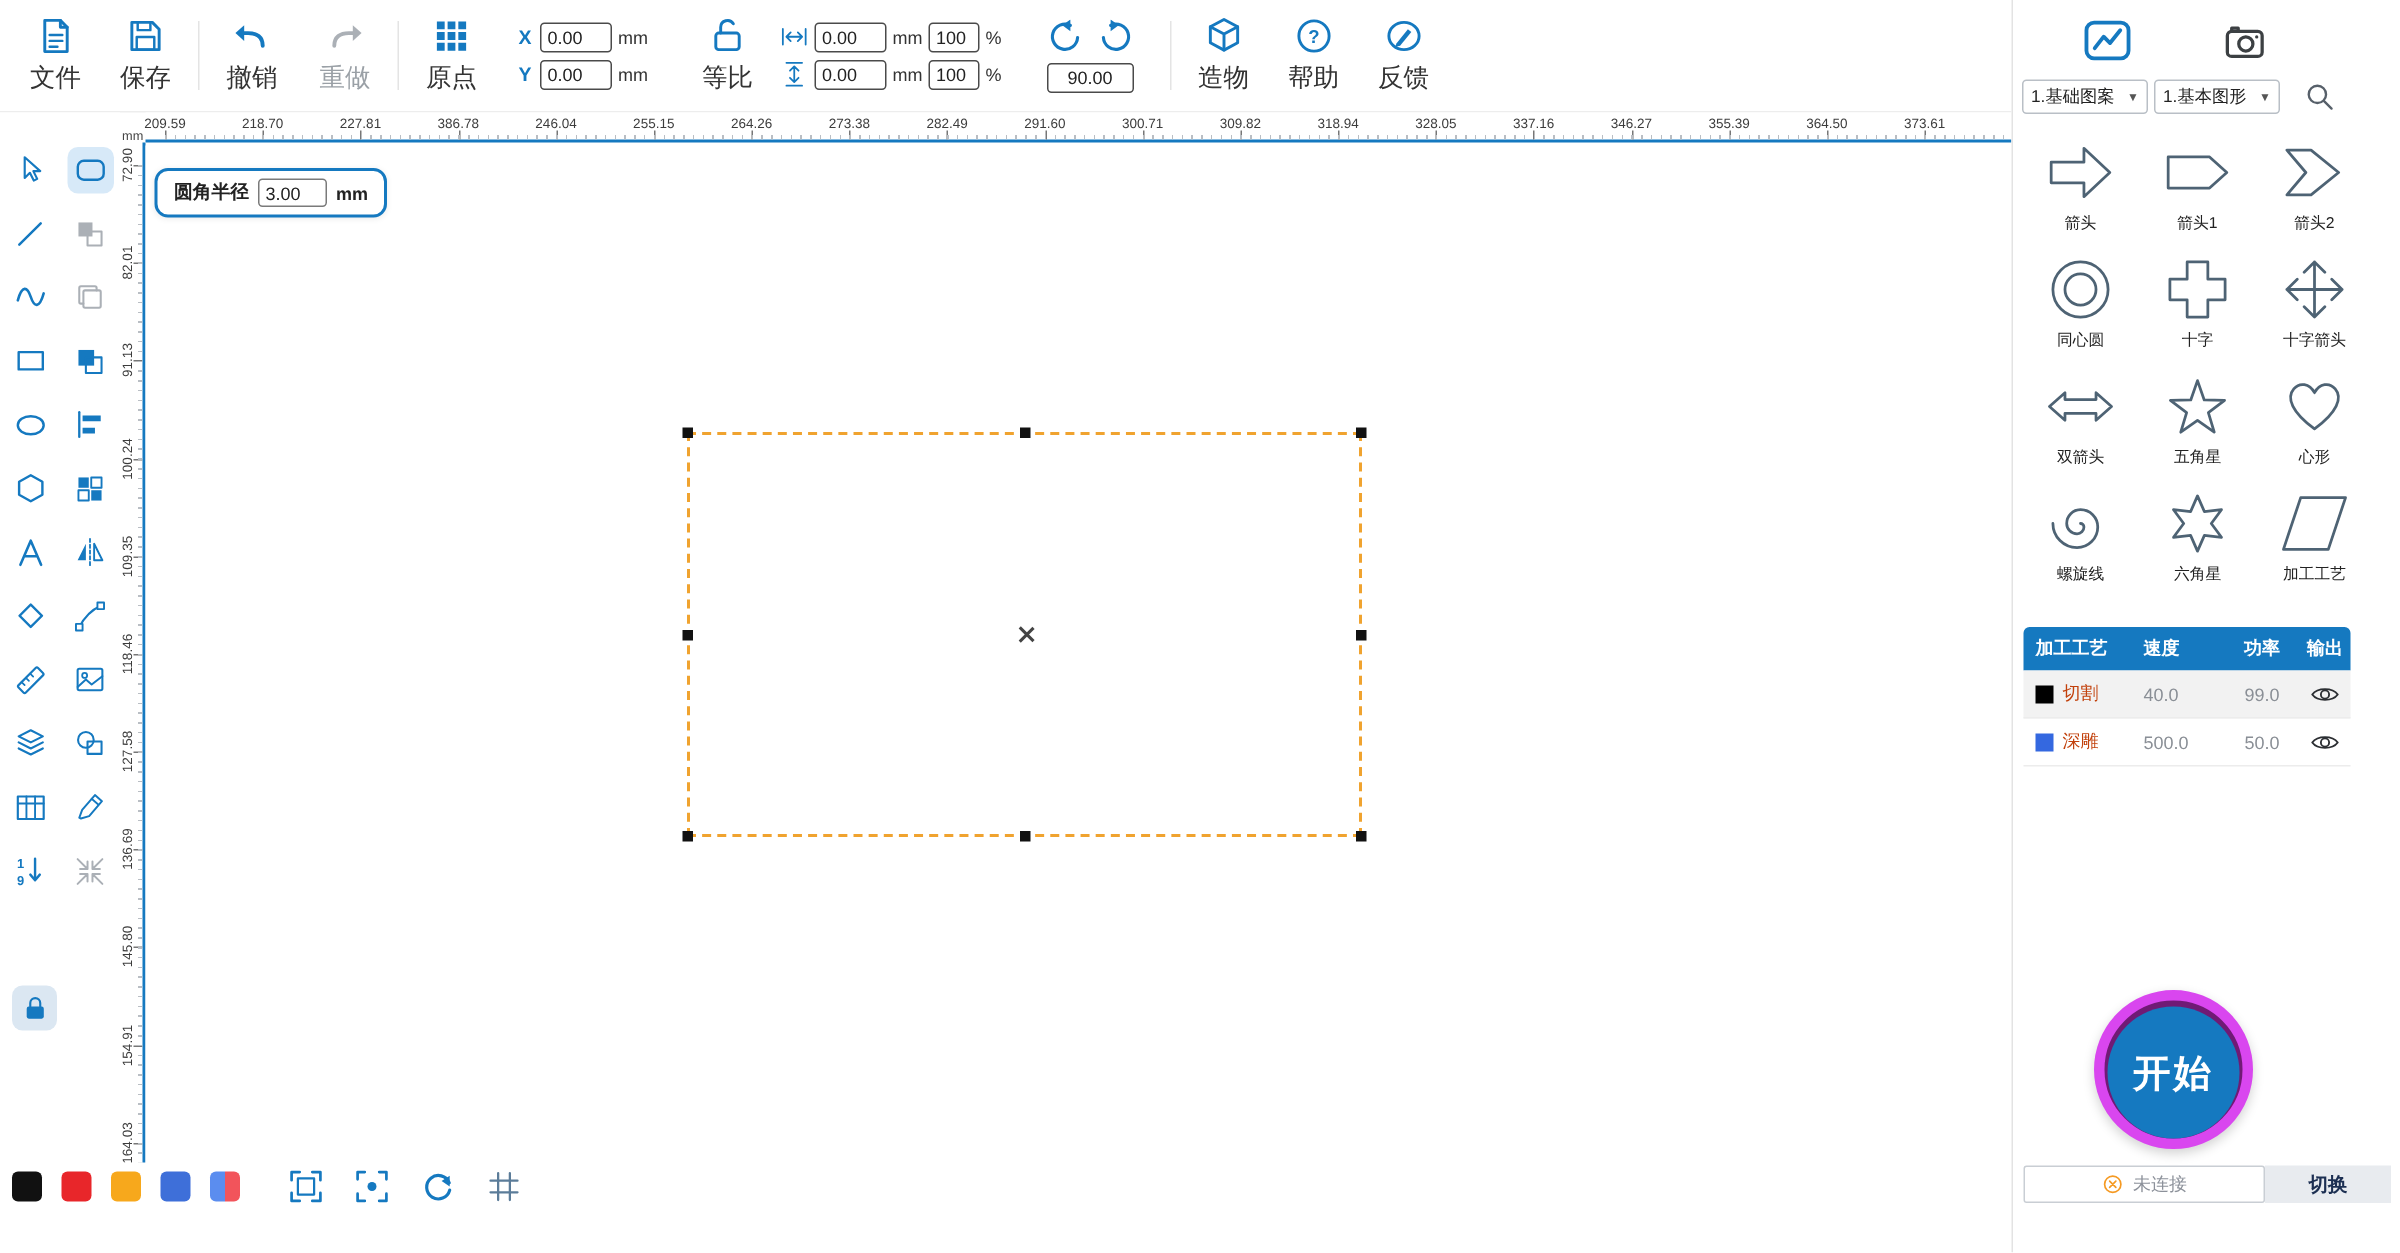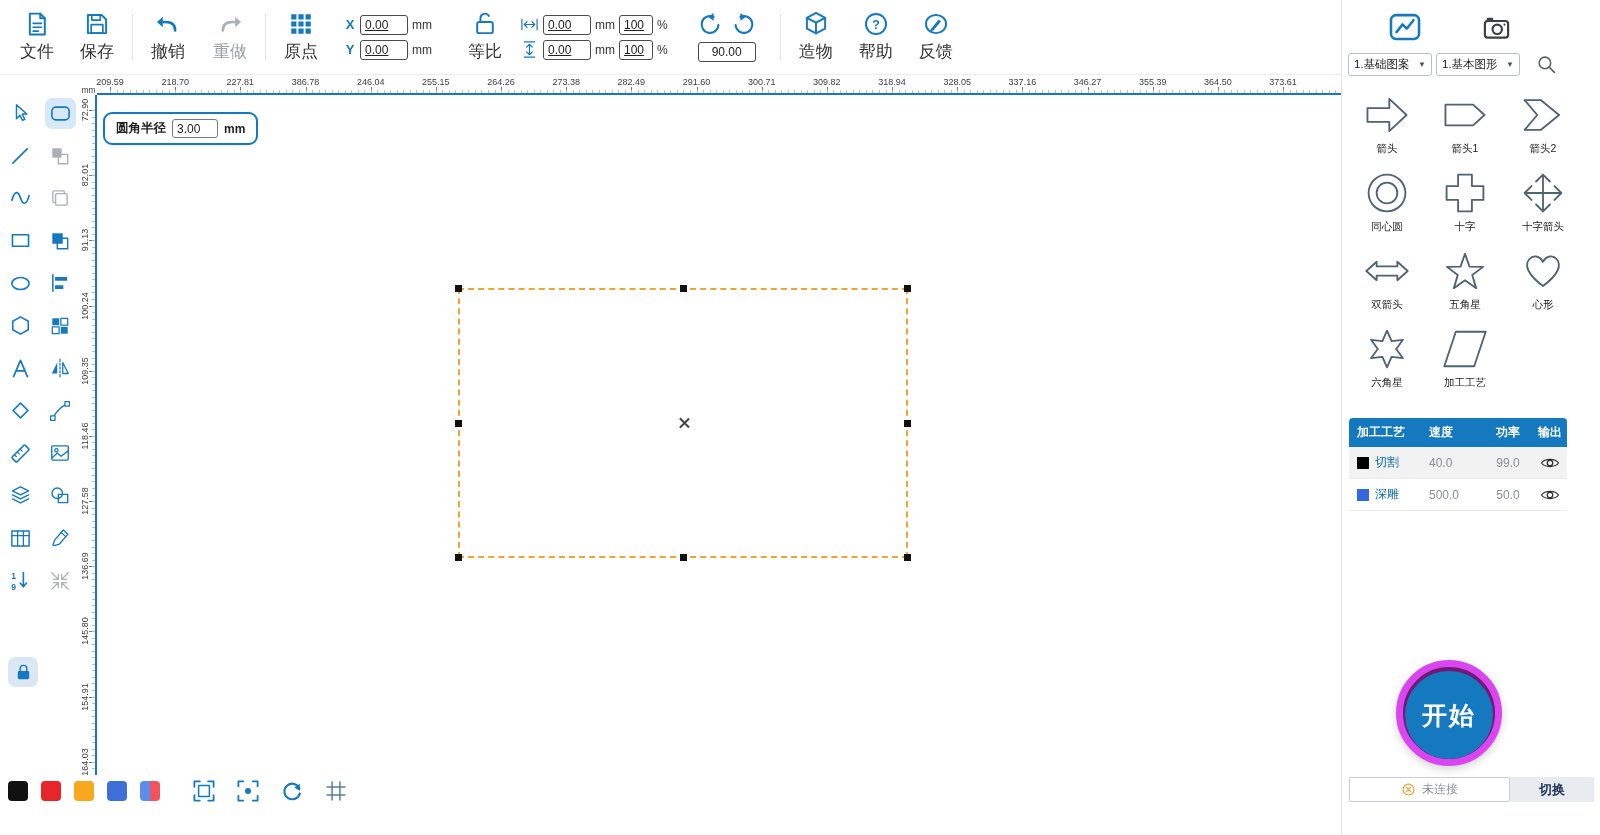--- a/index.html
+++ b/index.html
@@ -13,21 +13,21 @@
   .tb-item { display:flex; flex-direction:column; align-items:center; gap:3px; min-width:42px; cursor:pointer; }
   .tb-label { font-size:17px; color:#333; white-space:nowrap; }
   .tb-item.disabled .tb-label { color:#9aa0a6; }
   .c-blue { color:#1579c0; } .c-gray { color:#abb0b6; } .c-dark { color:#3c4043; }
   .tb-div { width:1px; height:46px; background:#e4e4e4; margin:0 14px; }
   .tb-group { display:flex; flex-direction:column; gap:5px; margin:0 10px; }
   .tb-row { display:flex; align-items:center; gap:4px; }
   .axis-lbl { color:#1579c0; font-weight:bold; font-size:13px; width:12px; text-align:center; }
   .unit { font-size:12px; color:#333; }
   .tb-input { width:48px; height:20px; border:1.5px solid #4a4a4a; border-radius:3px;
-              font-size:12px; padding:0 4px; color:#222; font-family:inherit;text-decoration:underline; }
+              font-size:12px; padding:0 4px; color:#222; font-family:inherit; }
   .tb-input.pct { width:34px; }
   .rot-input { width:58px; height:20px; border:1.5px solid #4a4a4a; border-radius:3px;
                font-size:12px; text-align:center; color:#222; font-family:inherit; }
   .rot-icons { display:flex; gap:10px; justify-content:center; }
   .ic { display:inline-flex; align-items:center; justify-content:center; }
 
   
   .tools { position:absolute; left:0; top:75px; width:80px; height:760px; background:#fff;
            display:grid; grid-template-columns:40px 40px; grid-auto-rows:42.5px; padding-top:17px; }
   .tool-cell { display:flex; align-items:center; justify-content:center; cursor:pointer; }
@@ -101,21 +101,21 @@
   .shape-label { font-size:10.5px; color:#222; }
 
   .proc-table { position:absolute; left:7px; top:418px; width:218px; font-size:12px; }
   .proc-head { display:flex; align-items:center; background:#1579c0; color:#fff; height:29px;
                border-radius:4px 4px 0 0; font-weight:bold; }
   .proc-head span,.proc-row .cell { display:inline-block; }
   .col1{ width:80px; padding-left:8px; } .col2{ width:54px; text-align:left; }
   .col3{ width:50px; text-align:center; } .col4{ width:34px; text-align:center; }
   .proc-row { display:flex; align-items:center; height:32px; border-bottom:1px solid #ececec; }
   .proc-row.odd { background:#f2f2f2; }
-  .proc-row .name { display:flex; align-items:center; gap:6px; color:#0369a1; }
+  .proc-row .name { display:flex; align-items:center; gap:6px; color:#c2410c; }
   .proc-swatch { width:12px; height:12px; display:inline-block; }
   .proc-val { color:#8a8f96; }
   .eye { color:#2c2f33; cursor:pointer; display:inline-flex; }
 
   .start-wrap { position:absolute; left:54px; top:660px; width:106px; height:106px; border-radius:50%;
                 border:7px solid #d946ef; background:#701a75; display:flex; align-items:flex-end;
                 justify-content:center; cursor:pointer; box-shadow:0 3px 8px rgba(0,0,0,.18); }
   .start-inner { width:88px; height:88px; border-radius:50%; background:#1579c0; color:#fff;
                  font-size:25px; font-weight:bold; letter-spacing:2px; display:flex;
                  align-items:center; justify-content:center; }
@@ -741,20 +741,28 @@
         <span class="ic">
             <svg viewBox="0 0 40 40" width="46" height="46" fill="none" stroke="currentColor" stroke-width="2.5" stroke-linecap="round" stroke-linejoin="round">
               <path d="M20 33 C7 23.5 3.5 15 8 9.8 C11.4 5.8 17 6.6 20 12 C23 6.6 28.6 5.8 32 9.8 C36.5 15 33 23.5 20 33 Z"></path>
             </svg>
           </span>
         <span class="shape-label">心形</span>
       </div>
       <div class="shape-cell">
         <span class="ic">
             <svg viewBox="0 0 40 40" width="46" height="46" fill="none" stroke="currentColor" stroke-width="2.5" stroke-linecap="round" stroke-linejoin="round">
+              <path d="M20 20 a2 2 0 0 1 2 2 a4 4 0 0 1 -4 4 a6 6 0 0 1 -6 -6 a8 8 0 0 1 8 -8 a10 10 0 0 1 10 10 a12 12 0 0 1 -12 12 a14 14 0 0 1 -14 -14" fill="none"></path>
+            </svg>
+          </span>
+        <span class="shape-label">螺旋线</span>
+      </div>
+      <div class="shape-cell">
+        <span class="ic">
+            <svg viewBox="0 0 40 40" width="46" height="46" fill="none" stroke="currentColor" stroke-width="2.5" stroke-linecap="round" stroke-linejoin="round">
               <polygon points="20,4 24,13.1 33.9,12 28,20 33.9,28 24,26.9 20,36 16,26.9 6.1,28 12,20 6.1,12 16,13.1"></polygon>
             </svg>
           </span>
         <span class="shape-label">六角星</span>
       </div>
       <div class="shape-cell">
         <span class="ic">
             <svg viewBox="0 0 40 40" width="46" height="46" fill="none" stroke="currentColor" stroke-width="2.5" stroke-linecap="round" stroke-linejoin="round">
               <polygon points="12,5 38,5 28,35 2,35"></polygon>
             </svg>

